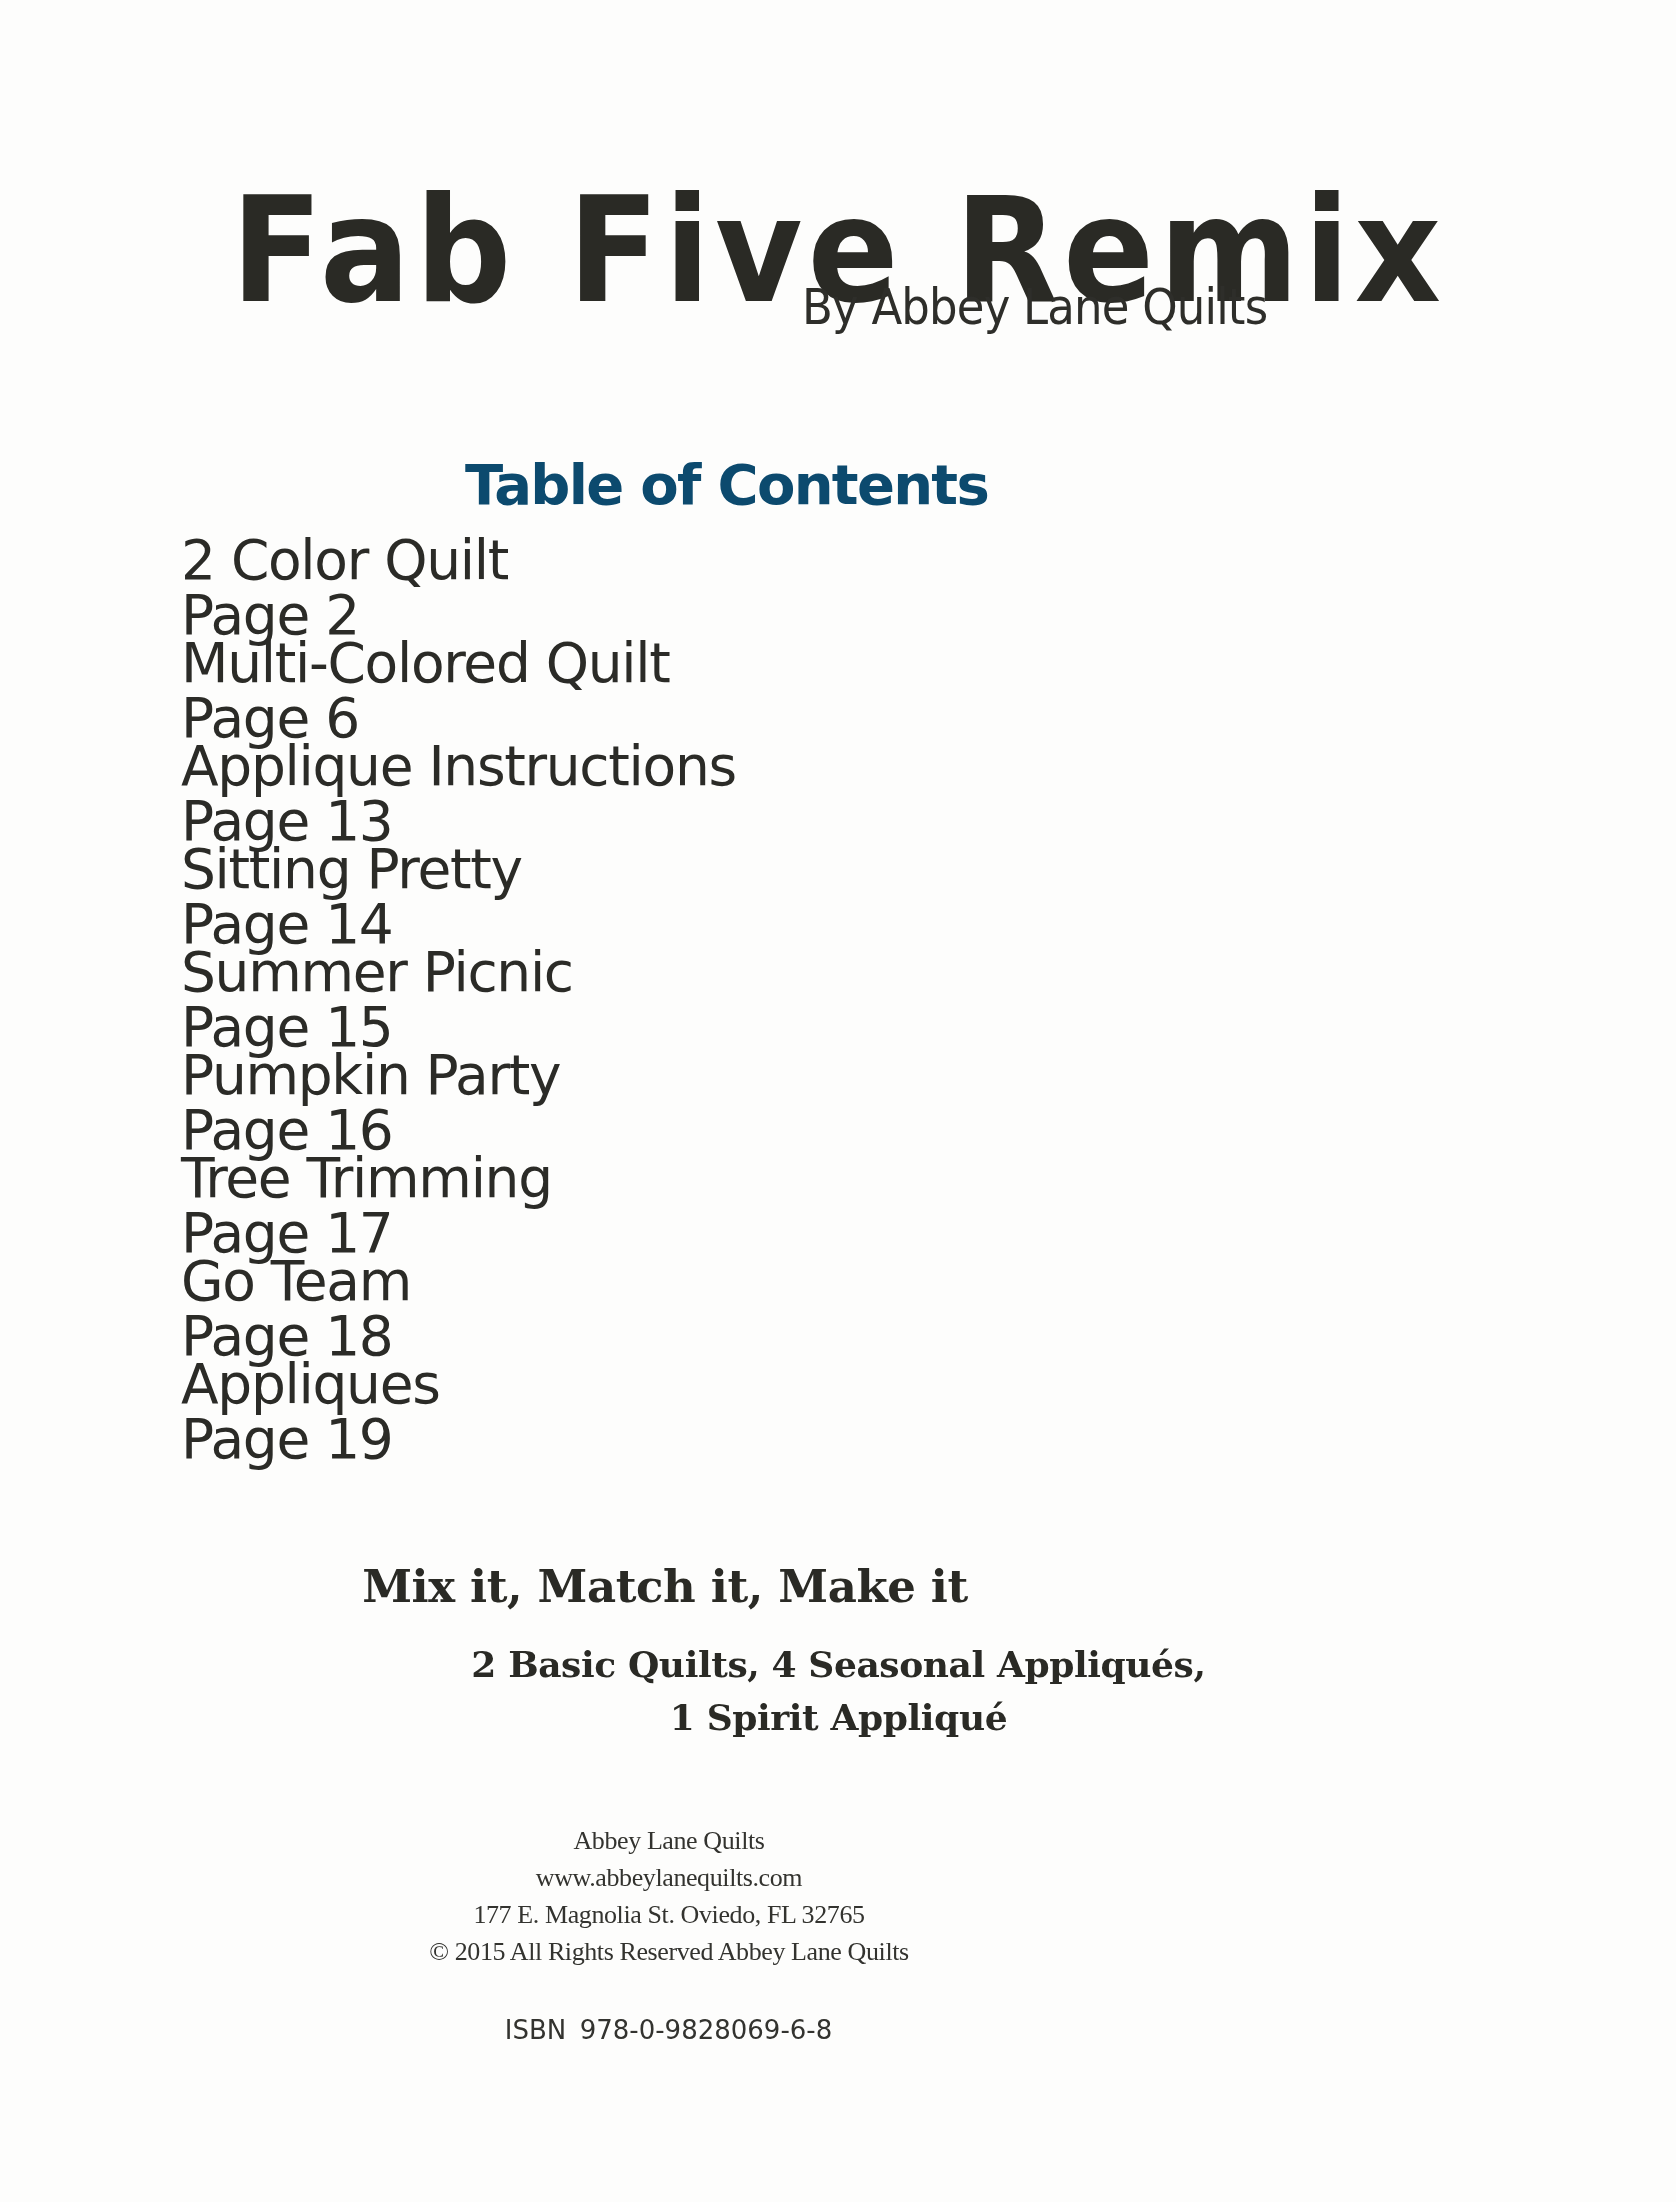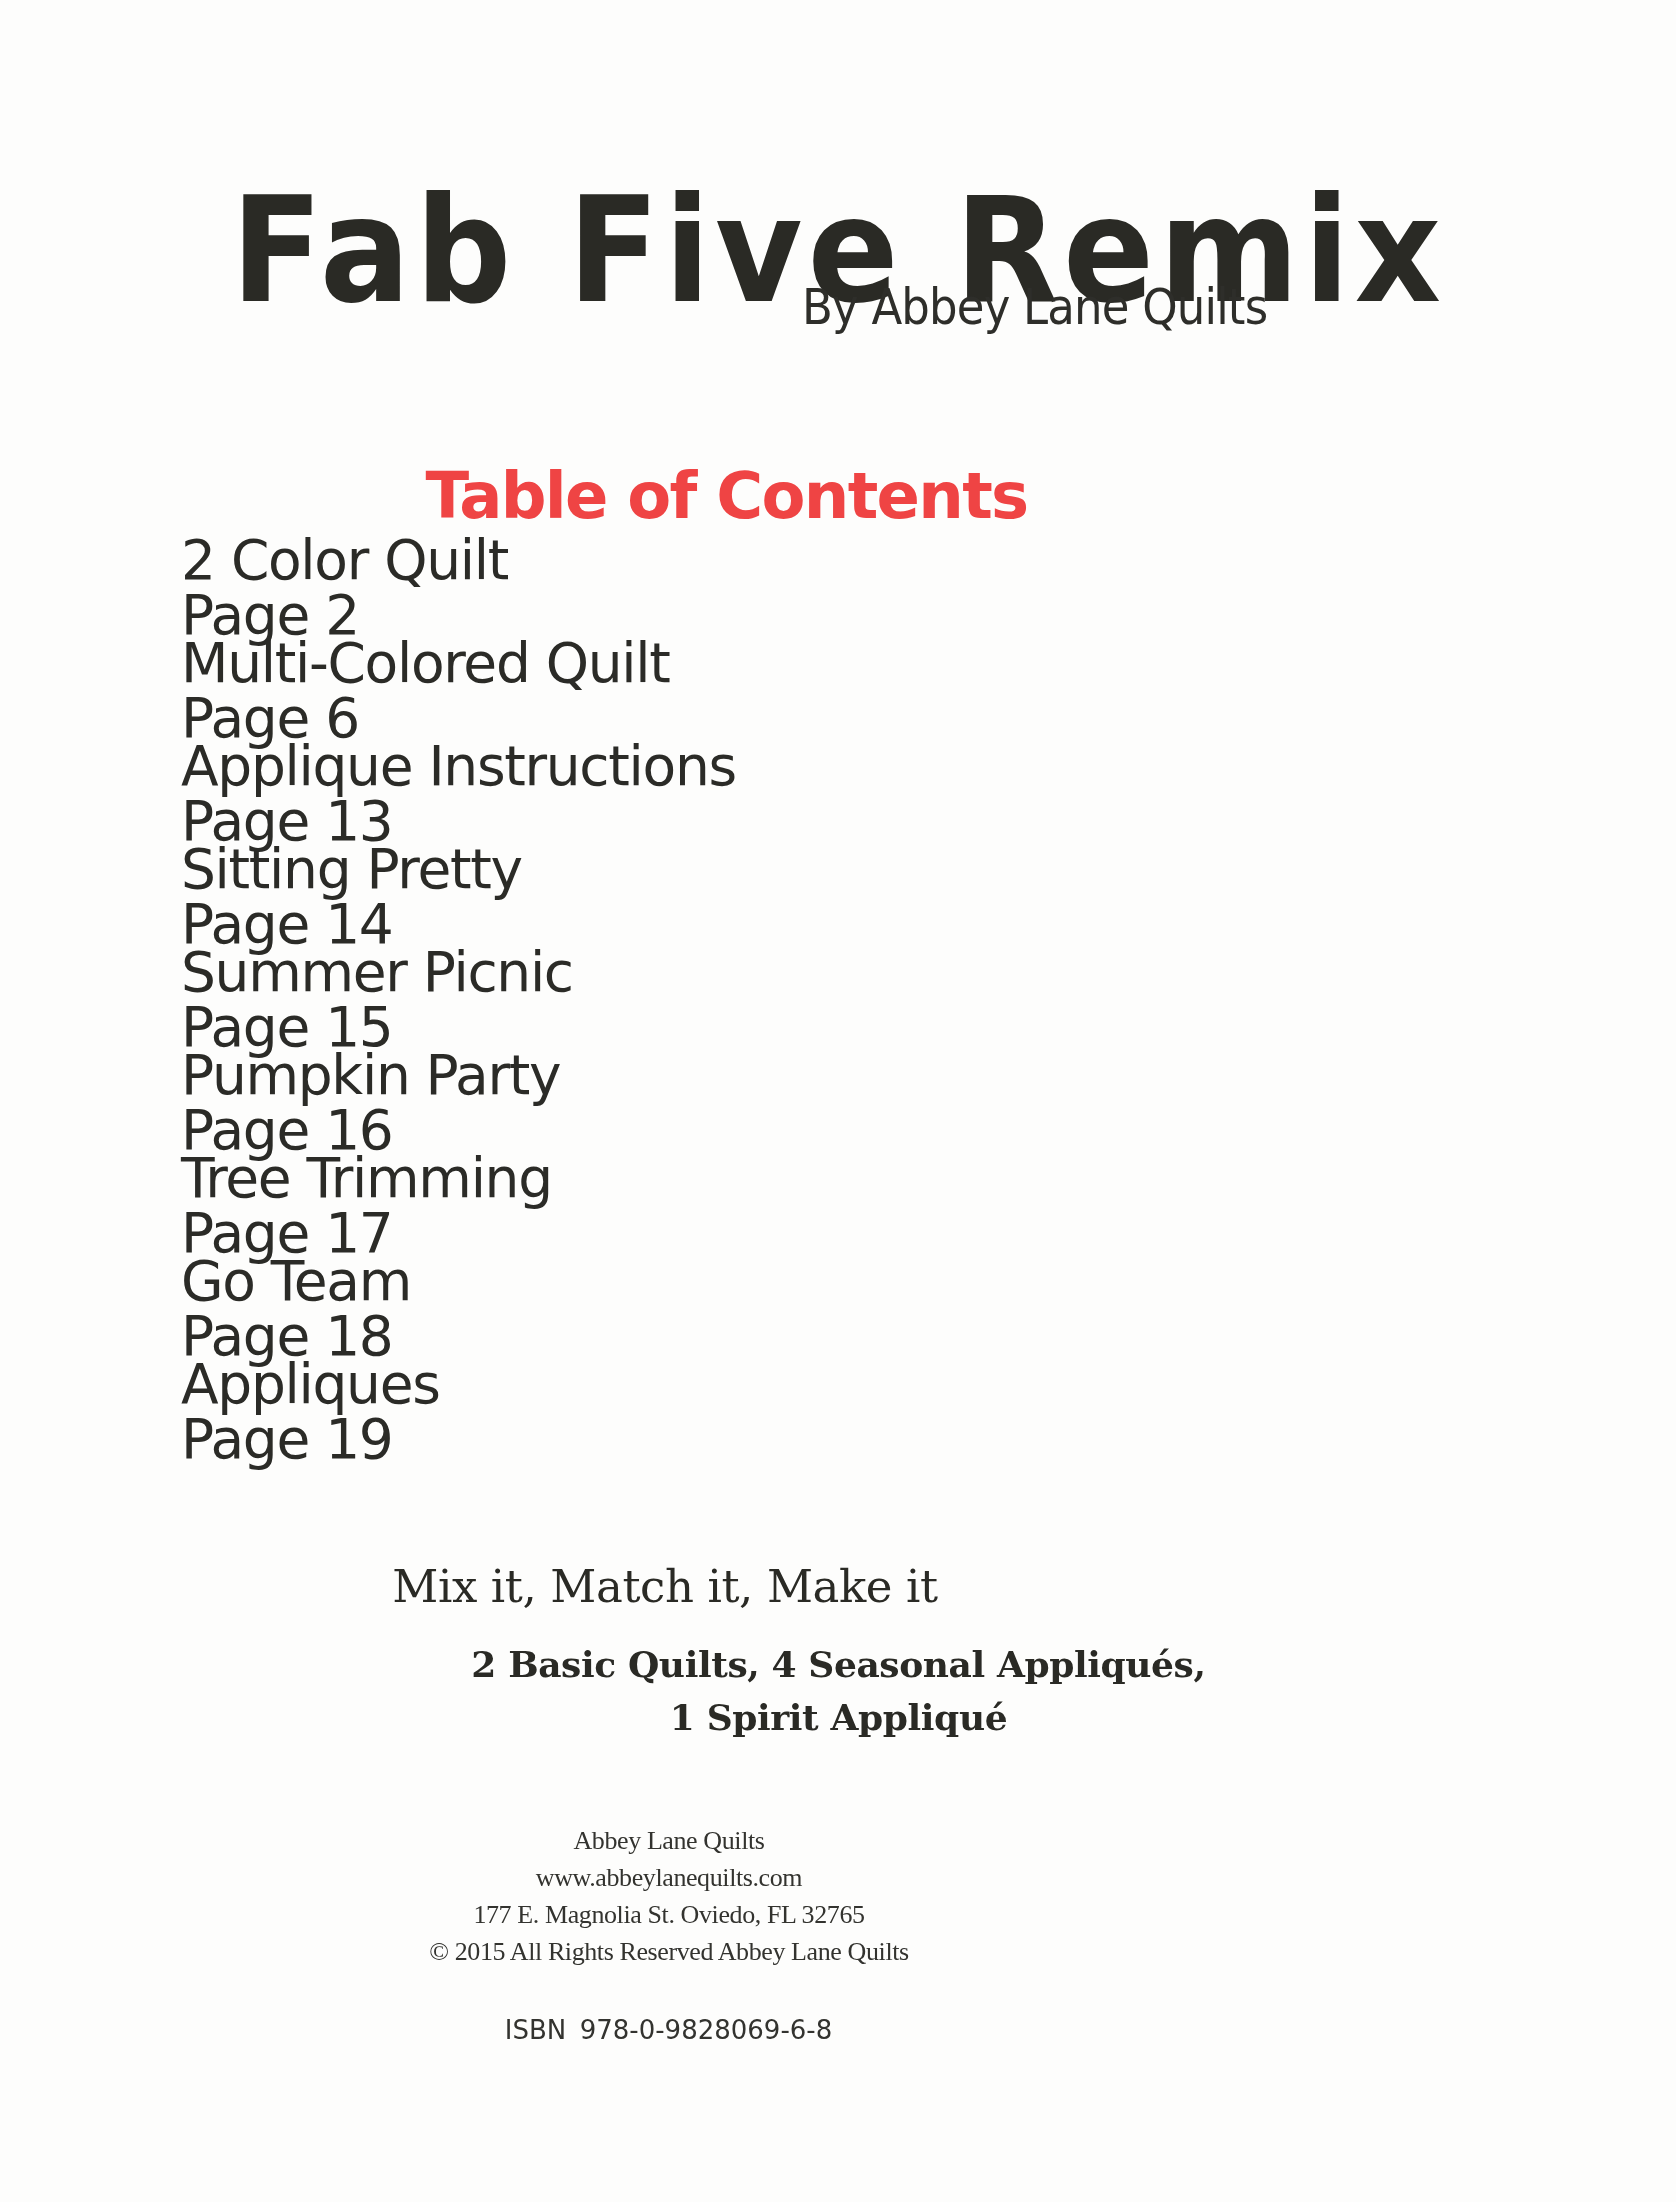--- a/index.html
+++ b/index.html
@@ -48,24 +48,24 @@
       transform: scaleX(0.9);
       white-space: nowrap;
     }
     .toc-heading {
       position: absolute;
       left: 0;
       width: 1453px;
       top: 411px;
       text-align: center;
       font-family: "DejaVu Sans", sans-serif;
-      font-size: 64px;
+      font-size: 56px;
       line-height: 1;
       letter-spacing: -1.7px;
-      color: #ef4444;
+      color: #0c4a6e;
     }
     .toc {
       position: absolute;
       left: 181px;
       width: 1209px;
       top: 533px;
       margin: 0;
       padding: 0;
       list-style: none;
     }
@@ -110,21 +110,21 @@
       min-width: 172px;
       text-align: left;
     }
     .tagline {
       position: absolute;
       left: 0;
       width: 1330px;
       top: 1564px;
       text-align: center;
       font-family: "DejaVu Serif", serif;
-      font-weight: normal;
+      font-weight: bold;
       font-size: 45px;
       line-height: 1;
       color: #2a2a25;
       letter-spacing: -0.4px;
     }
     .contents-line {
       position: absolute;
       left: 0;
       width: 1677px;
       text-align: center;

